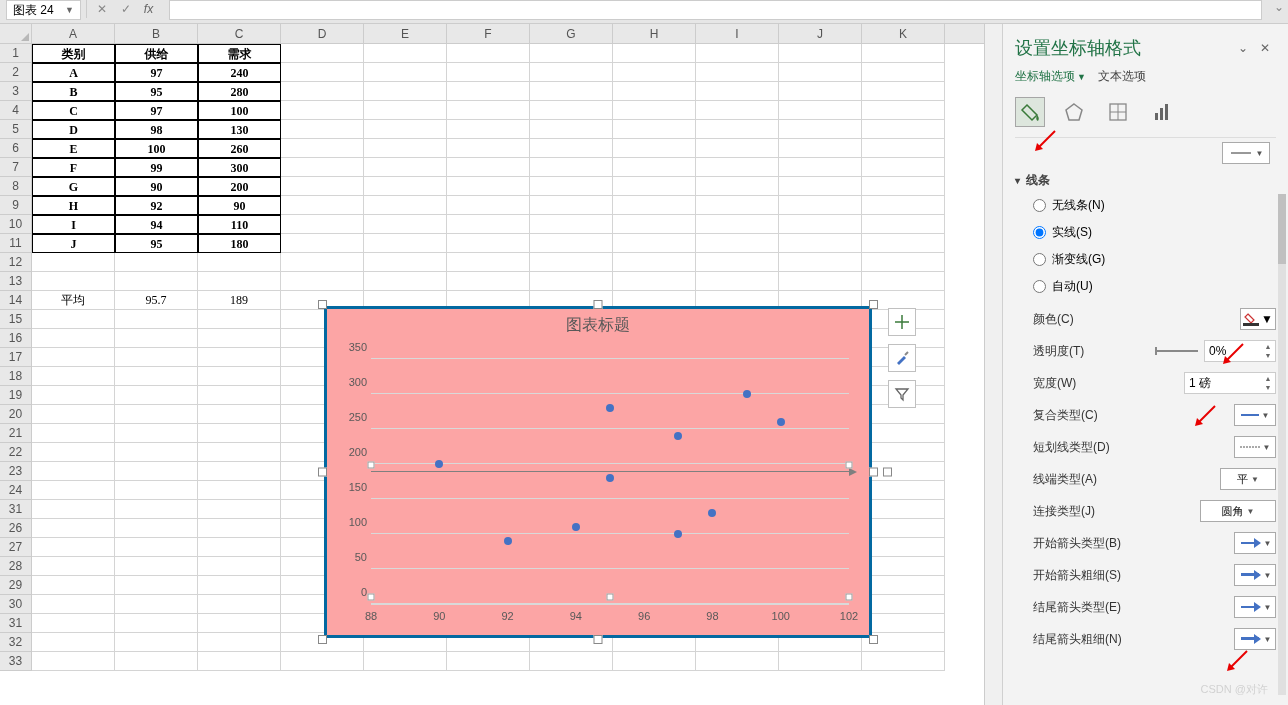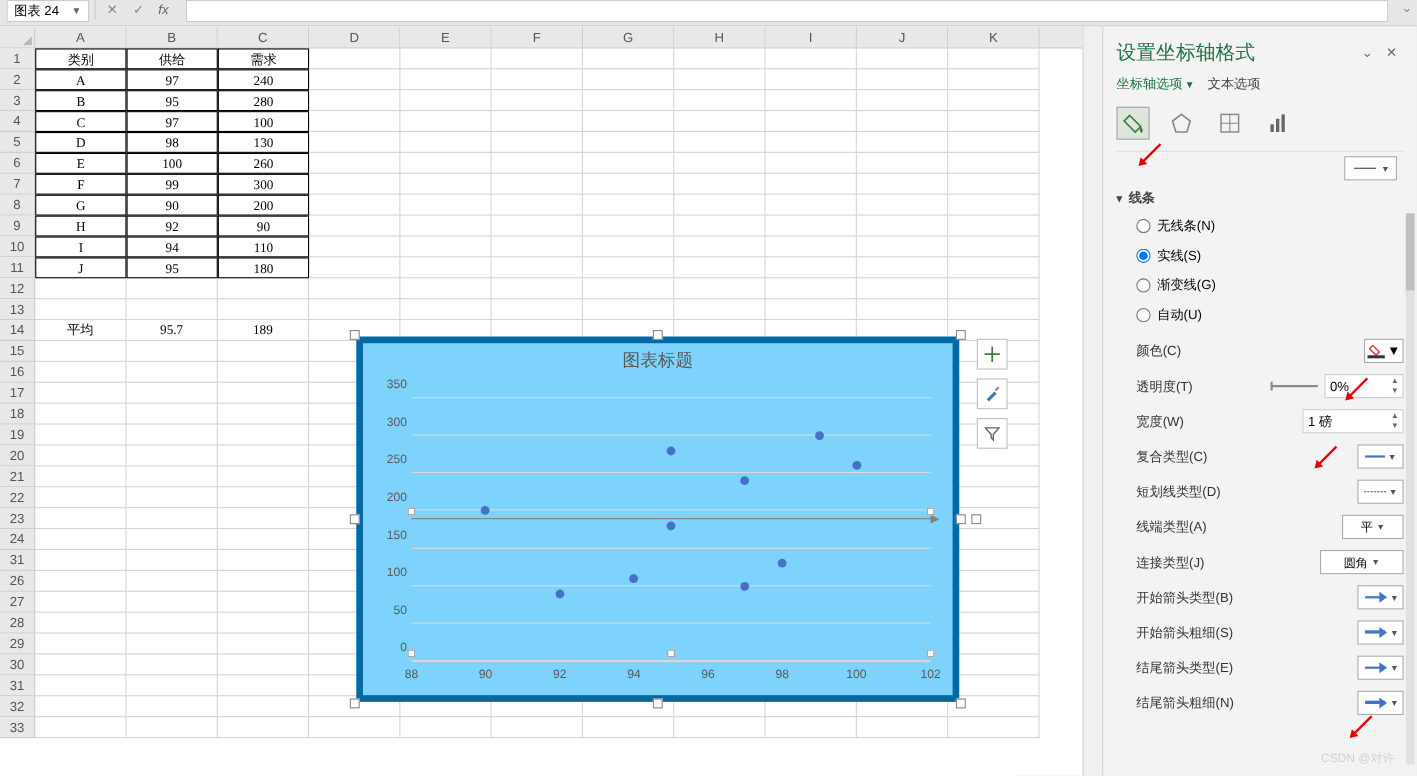--- a/index.html
+++ b/index.html
@@ -19,25 +19,25 @@
 
 .main { display: flex; height: 681px; }
 .sheet-area { flex: 1; position: relative; background: #fff; overflow: hidden; }
 .col-headers { display: flex; height: 20px; background: #e8e8e8; border-bottom: 1px solid #ccc; }
 .corner { width: 32px; border-right: 1px solid #ccc; background: #e8e8e8; position: relative; }
 .corner::after { content:''; position:absolute; right:2px; bottom:2px; border-left:8px solid transparent; border-bottom:8px solid #b8b8b8; }
 .ch { width: 83px; text-align: center; line-height: 20px; font-size: 12px; color: #555; border-right: 1px solid #ccc; background: #e8e8e8; }
 .row { display: flex; height: 19px; }
 .rh { width: 32px; text-align: center; line-height: 19px; font-size: 12px; color: #555; background: #e8e8e8; border-right: 1px solid #ccc; border-bottom: 1px solid #ccc; }
 .cell { width: 83px; height: 19px; border-right: 1px solid #d4d4d4; border-bottom: 1px solid #d4d4d4; text-align: center; line-height: 19px; font-size: 12px; font-family: "SimSun", serif; }
-.bordered { border: 1px solid #000 !important; }
+.bordered { border: 1px solid #000 !important; font-weight: bold; }
 
 
 .chart-obj { position: absolute; left: 318px; top: 276px; width: 560px; height: 344px; }
-.chart-frame { position: absolute; left: 6px; top: 6px; right: 6px; bottom: 6px; background: #7dd3fc; border: 6px solid #0369a1; }
+.chart-frame { position: absolute; left: 6px; top: 6px; right: 6px; bottom: 6px; background: #fca5a5; border: 3px solid #0369a1; }
 .handle { position: absolute; width: 9px; height: 9px; background: #fff; border: 1px solid #888; }
 .h-tl{left:0;top:0} .h-tr{right:0;top:0} .h-bl{left:0;bottom:0} .h-br{right:0;bottom:0}
 .h-t{left:50%;top:0;transform:translateX(-50%)} .h-b{left:50%;bottom:0;transform:translateX(-50%)}
 .h-l{left:0;top:50%;transform:translateY(-50%)} .h-r{right:0;top:50%;transform:translateY(-50%)}
 .h-r2{right:-14px;top:50%;transform:translateY(-50%)}
 .chart-title { text-align: center; color: #595959; font-size: 16px; padding-top: 6px; }
 .plot-area { position: absolute; left: 44px; top: 50px; right: 20px; bottom: 30px; border-bottom: 1px solid #d9d9d9; }
 .grid-line { position: absolute; left: 0; right: 0; border-top: 1px solid #d9d9d9; }
 .y-tick { position: absolute; left: -32px; width: 28px; text-align: right; font-size: 11px; color: #595959; transform: translateY(-50%); }
 .x-tick { position: absolute; bottom: -18px; font-size: 11px; color: #595959; transform: translateX(-50%); }

